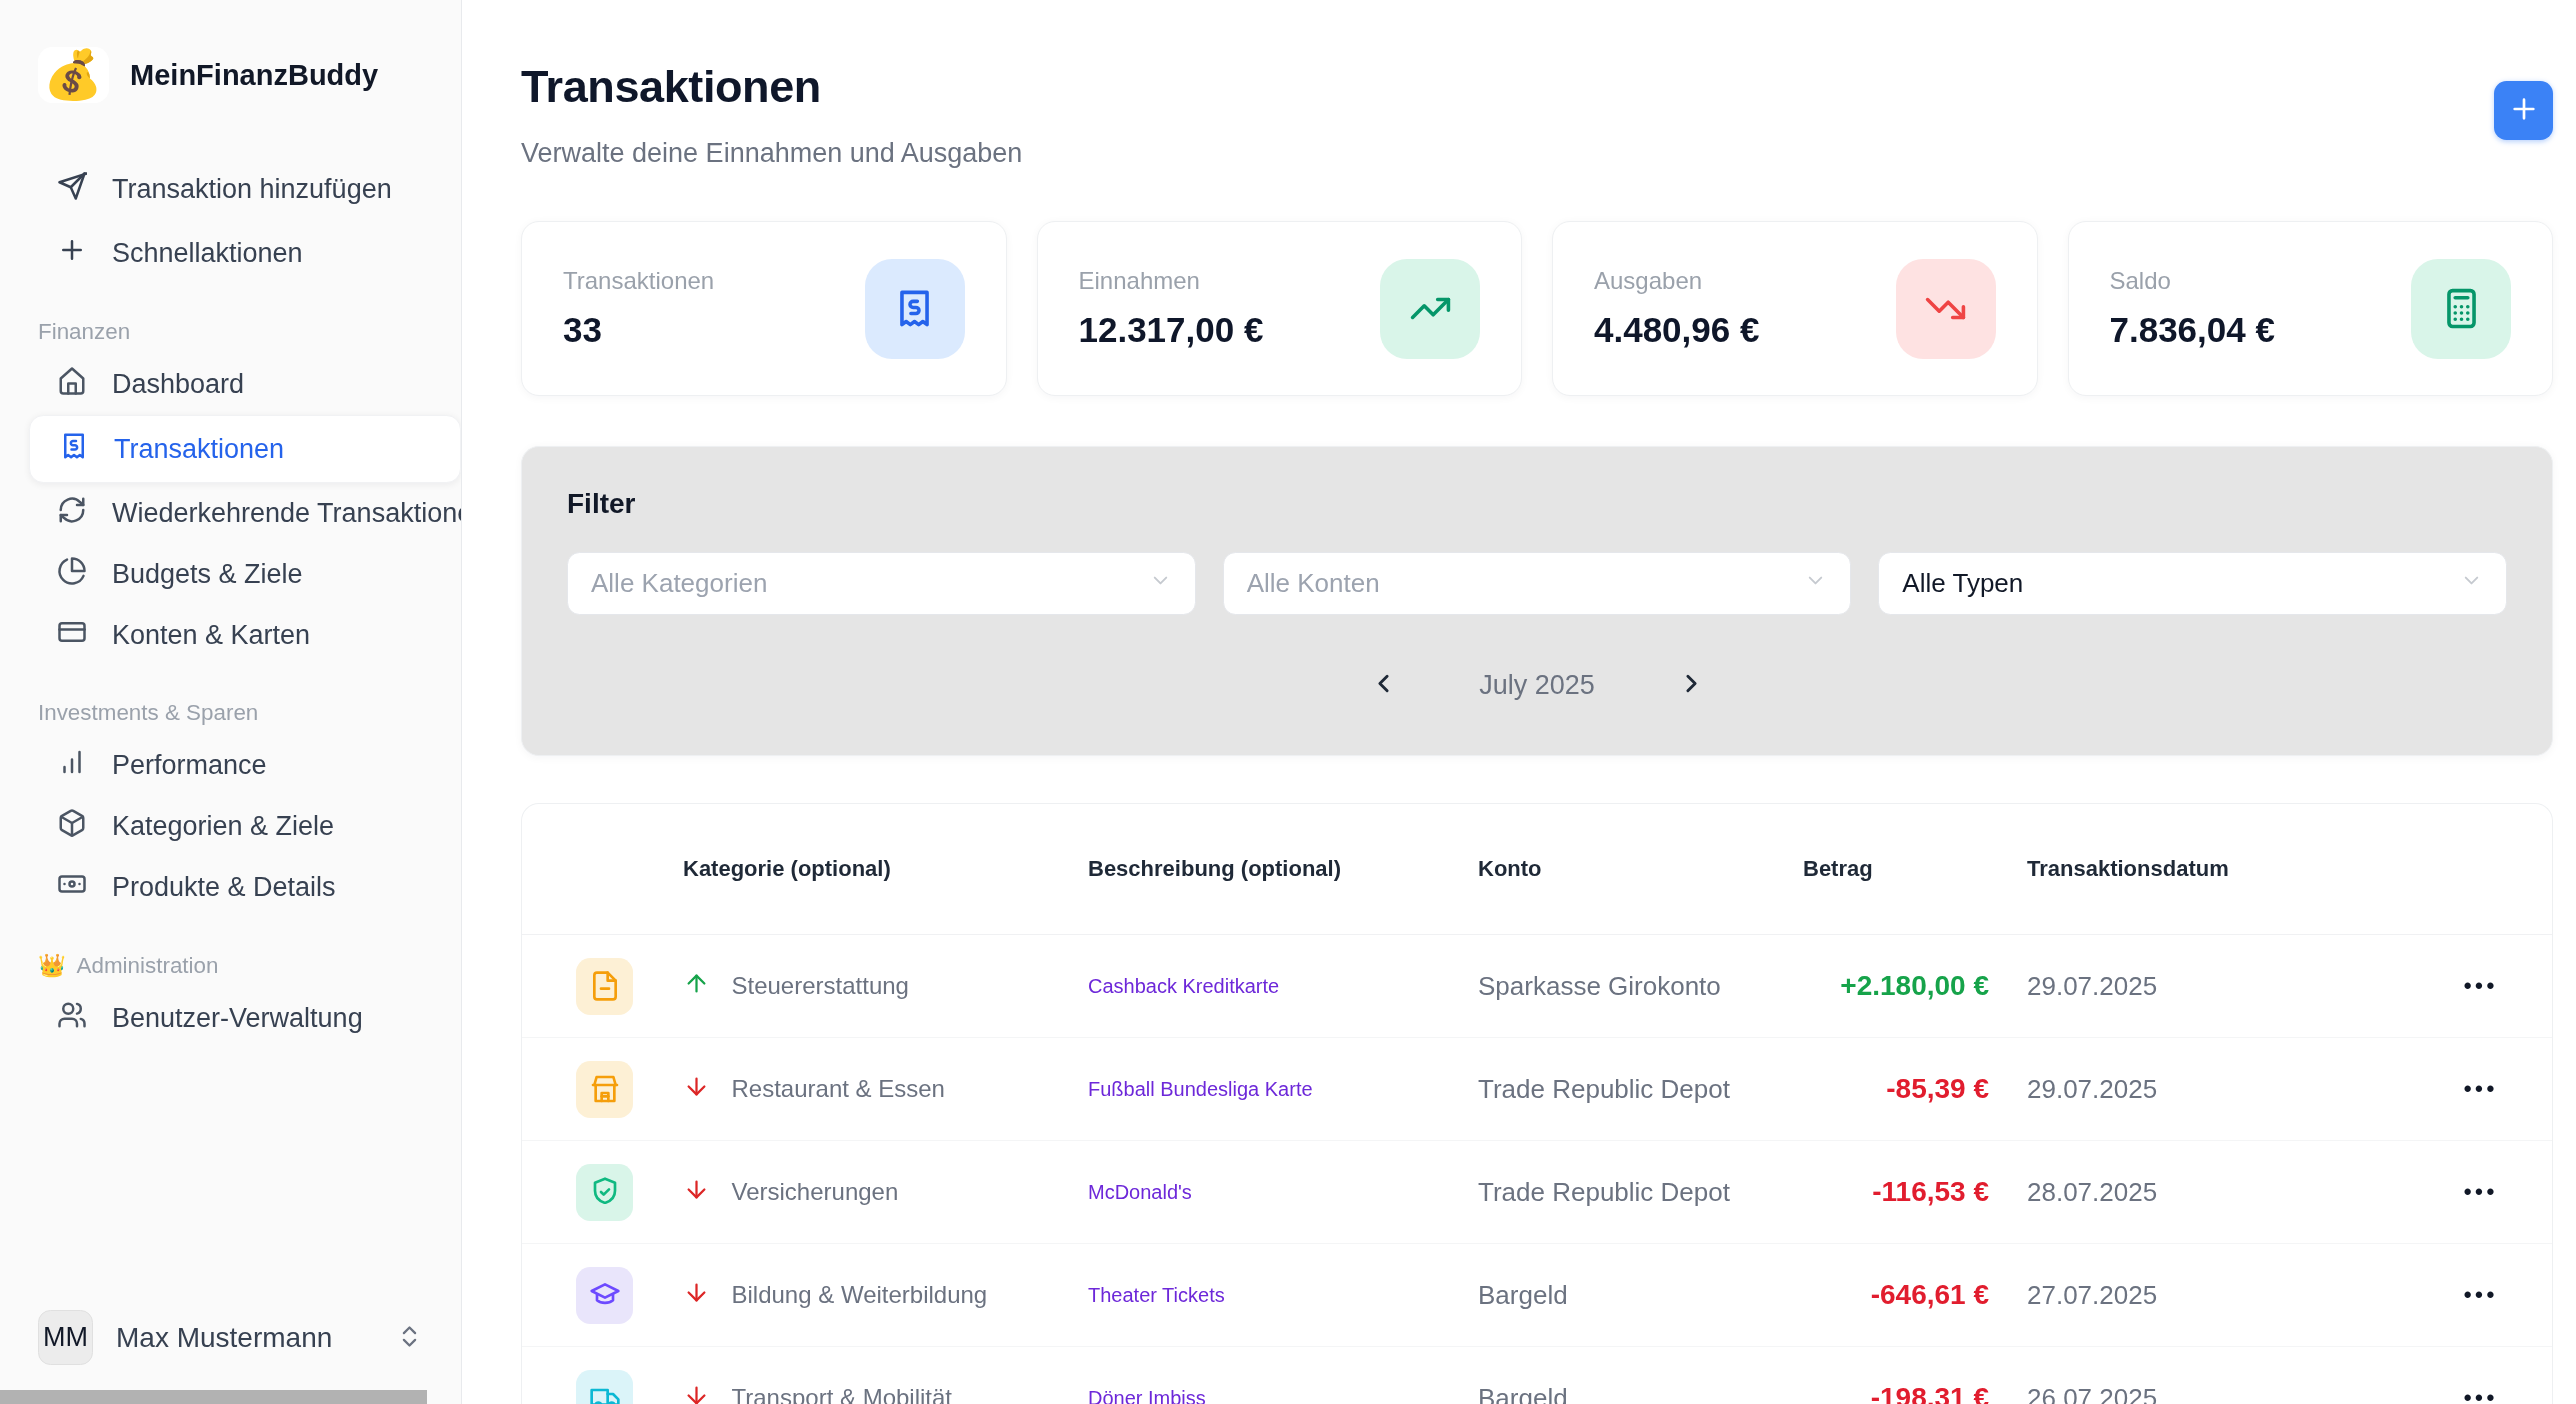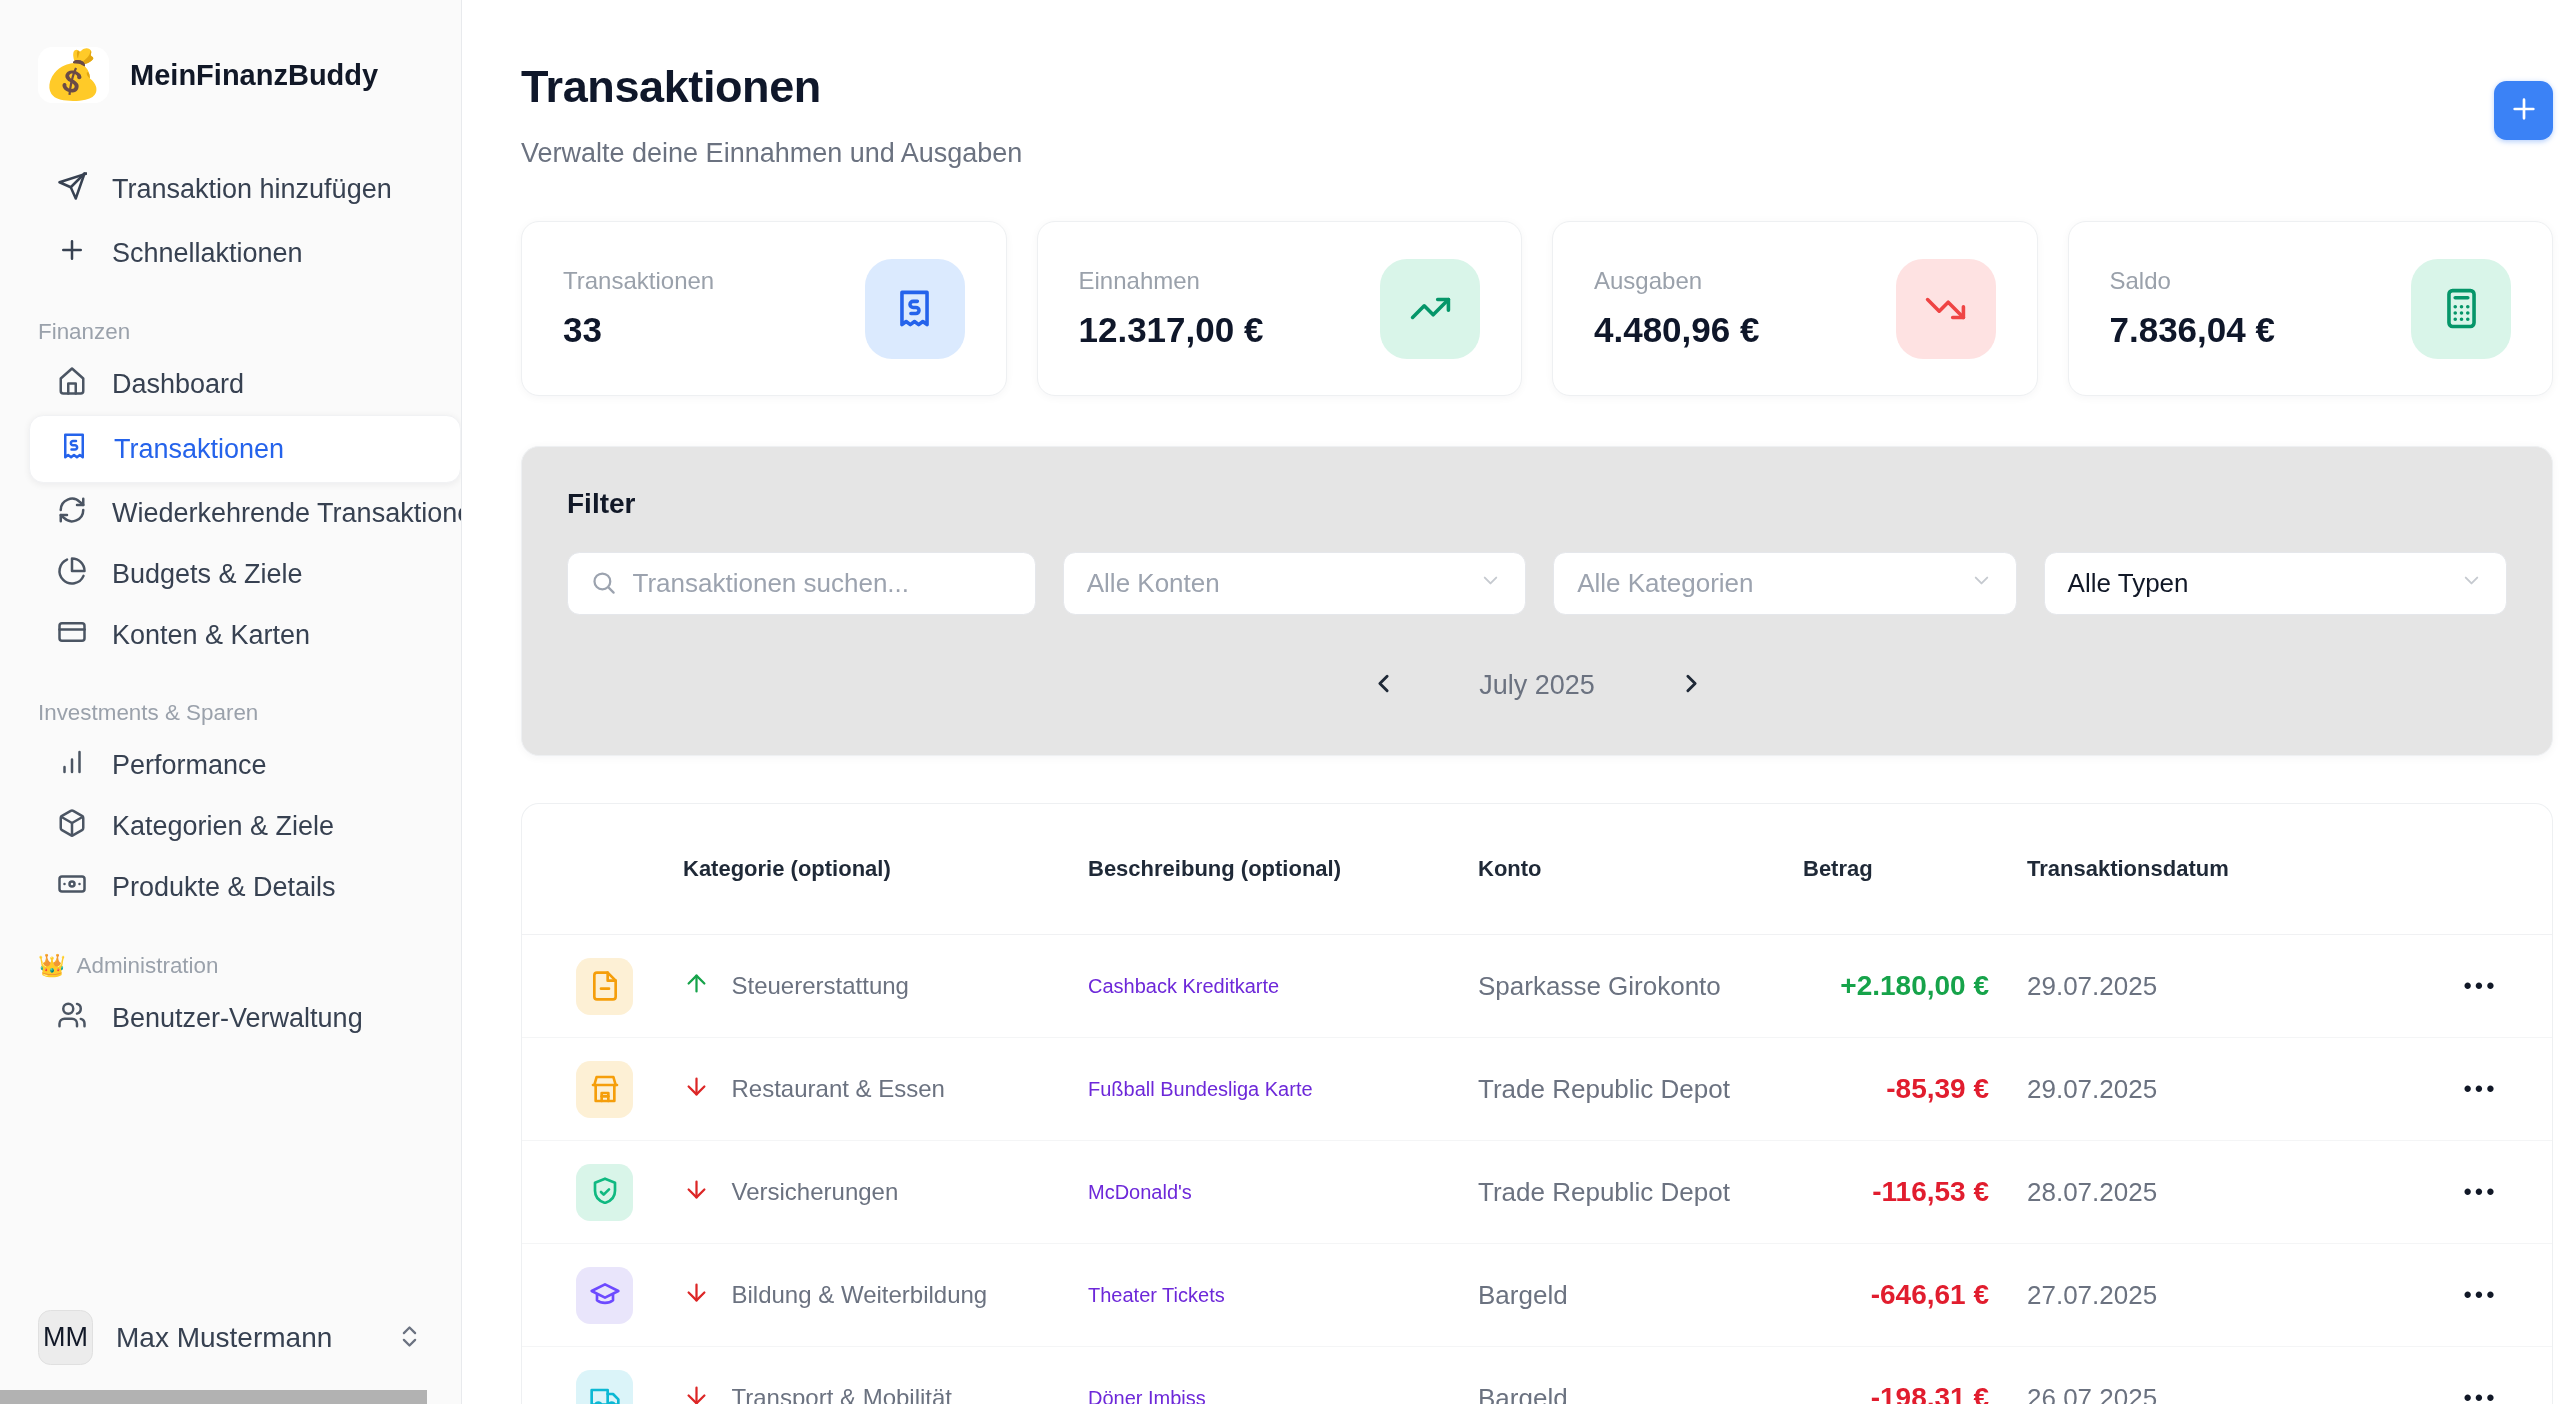--- a/index.html
+++ b/index.html
@@ -254,35 +254,28 @@
             <path d="M8.5 6h7"></path>
             <path d="M8.5 11h.01M12 11h.01M15.5 11h.01M8.5 14.5h.01M12 14.5h.01M15.5 14.5h.01M8.5 18h.01M12 18h.01M15.5 18h.01"></path>
           </svg>
       </div>
     </div>
   </div>
 
   <section class="filter-card">
     <div class="filter-title">Filter</div>
     <div class="filter-row">
-      <div class="search-box">
-        <span><svg width="27" height="27" viewBox="0 0 24 24" fill="none" stroke-width="2" stroke-linecap="round">
-              <circle cx="11" cy="11" r="7"></circle>
-              <path d="m21 21-4.2-4.2"></path>
-            </svg></span>
-        <input type="text" placeholder="Transaktionen suchen..." style="">
+      <div class="select">
+        <span>Alle Kategorien</span>
+        <span><svg width="23" height="23" viewBox="0 0 24 24" fill="none" stroke-width="2" stroke-linecap="round" stroke-linejoin="round">
+              <path d="m6 9 6 6 6-6"></path>
+            </svg></span>
       </div>
       <div class="select">
         <span>Alle Konten</span>
-        <span><svg width="23" height="23" viewBox="0 0 24 24" fill="none" stroke-width="2" stroke-linecap="round" stroke-linejoin="round">
-              <path d="m6 9 6 6 6-6"></path>
-            </svg></span>
-      </div>
-      <div class="select">
-        <span>Alle Kategorien</span>
         <span><svg width="23" height="23" viewBox="0 0 24 24" fill="none" stroke-width="2" stroke-linecap="round" stroke-linejoin="round">
               <path d="m6 9 6 6 6-6"></path>
             </svg></span>
       </div>
       <div class="select select--dark">
         <span>Alle Typen</span>
         <span><svg width="23" height="23" viewBox="0 0 24 24" fill="none" stroke-width="2" stroke-linecap="round" stroke-linejoin="round">
               <path d="m6 9 6 6 6-6"></path>
             </svg></span>
       </div>

